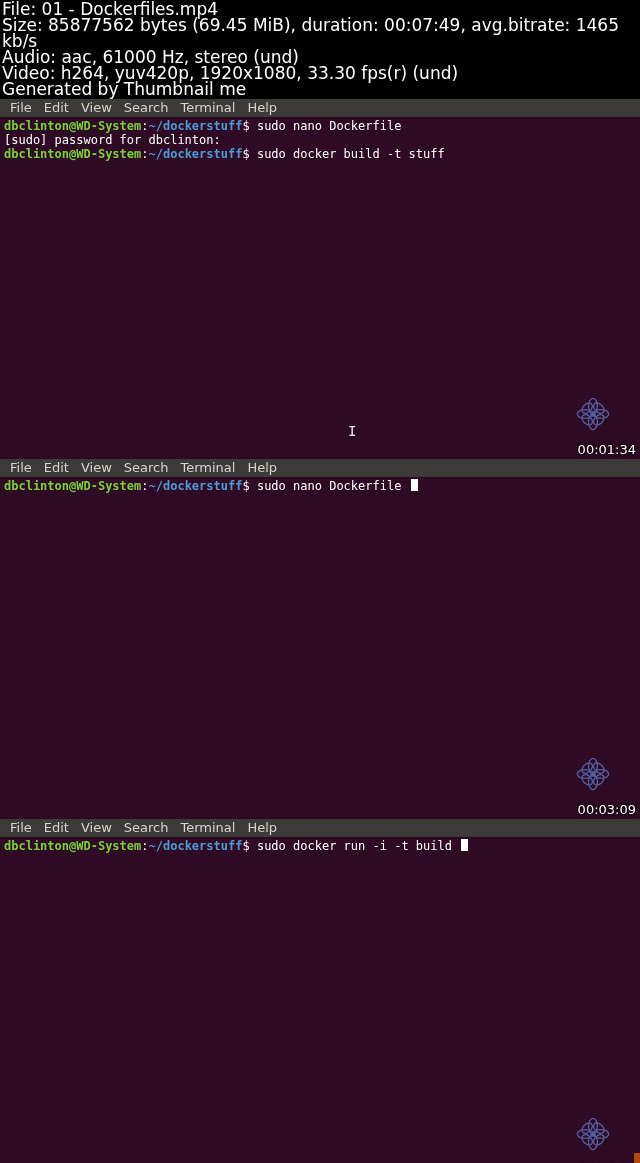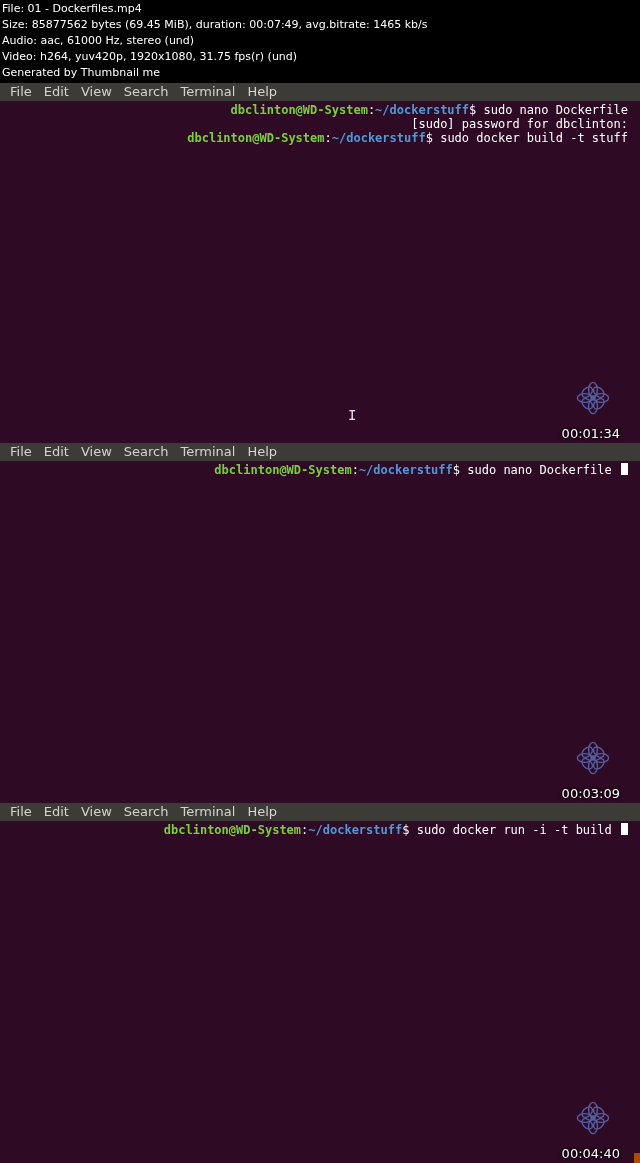--- a/index.html
+++ b/index.html
@@ -6,21 +6,21 @@
     html, body {
       width: 640px;
       height: 1163px;
       background: #000;
       font-family: "DejaVu Sans", Arial, sans-serif;
       color: #fff;
       overflow: hidden;
     }
     .header {
       padding: 1px 2px 2px 2px;
-      font-size: 11px;
+      font-size: 17px;
       line-height: 16px;
       color: #fff;
     }
     .thumbs {
       width: 552px;
     }
     .thumb {
       position: relative;
       width: 640px;
       height: 360px;
@@ -40,23 +40,22 @@
     }
     .menubar span {
       padding: 0 6px;
       line-height: 18px;
     }
     .termbody {
       font-family: "DejaVu Sans Mono", "Menlo", "Consolas", monospace;
       font-size: 12px;
       line-height: 14px;
       color: #fff;
-      padding: 2px 12px;
+      padding: 2px 4px;
       white-space: pre;
-      text-align: right;
     }
     .prompt-user { color: #7ad03a; font-weight: bold; }
     .prompt-path { color: #4e9ad6; font-weight: bold; }
     .prompt-dollar { color: #fff; }
     .cmd { color: #fff; }
     .cursor {
       display: inline-block;
       width: 7px;
       height: 12px;
       background: #fff;
@@ -65,21 +64,21 @@
     }
     .text-cursor {
       position: absolute;
       color: #e4e4e4;
       font-family: monospace;
       font-size: 14px;
       pointer-events: none;
     }
     .timestamp {
       position: absolute;
-      right: 20px;
+      right: 4px;
       bottom: 2px;
       font-size: 13px;
       color: #fff;
       text-shadow: 0 0 3px #000, 0 0 3px #000;
     }
     .watermark {
       position: absolute;
       right: 30px;
       bottom: 28px;
       width: 34px;
@@ -110,21 +109,21 @@
       background: #b04a00;
     }
   </style>
 </head>
 <body>
 
 <div class="header">
   <div>File: 01 - Dockerfiles.mp4</div>
   <div>Size: 85877562 bytes (69.45 MiB), duration: 00:07:49, avg.bitrate: 1465 kb/s</div>
   <div>Audio: aac, 61000 Hz, stereo (und)</div>
-  <div>Video: h264, yuv420p, 1920x1080, 31.75 fps(r) (und)</div>
+  <div>Video: h264, yuv420p, 1920x1080, 33.30 fps(r) (und)</div>
   <div>Generated by Thumbnail me</div>
 </div>
 
 <div class="thumbs" id="thumbs">
     <div class="thumb">
     <div class="menubar">
       <span>File</span>
       <span>Edit</span>
       <span>View</span>
       <span>Search</span>

